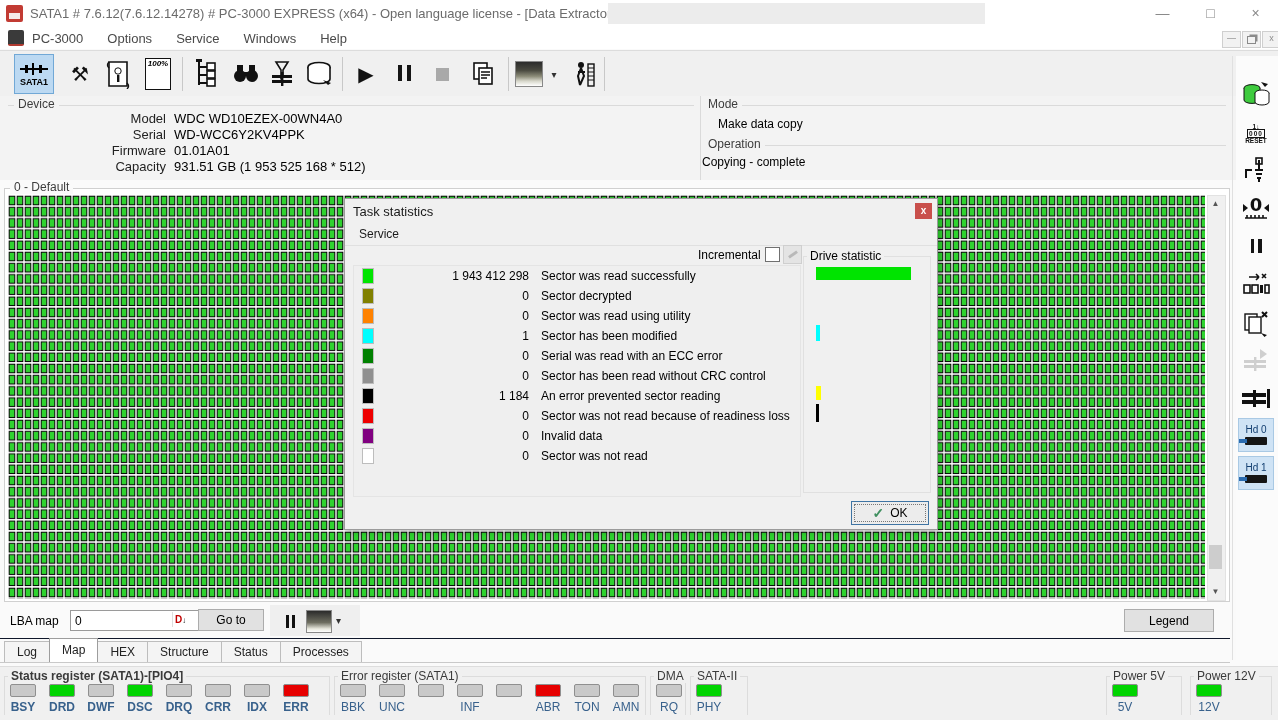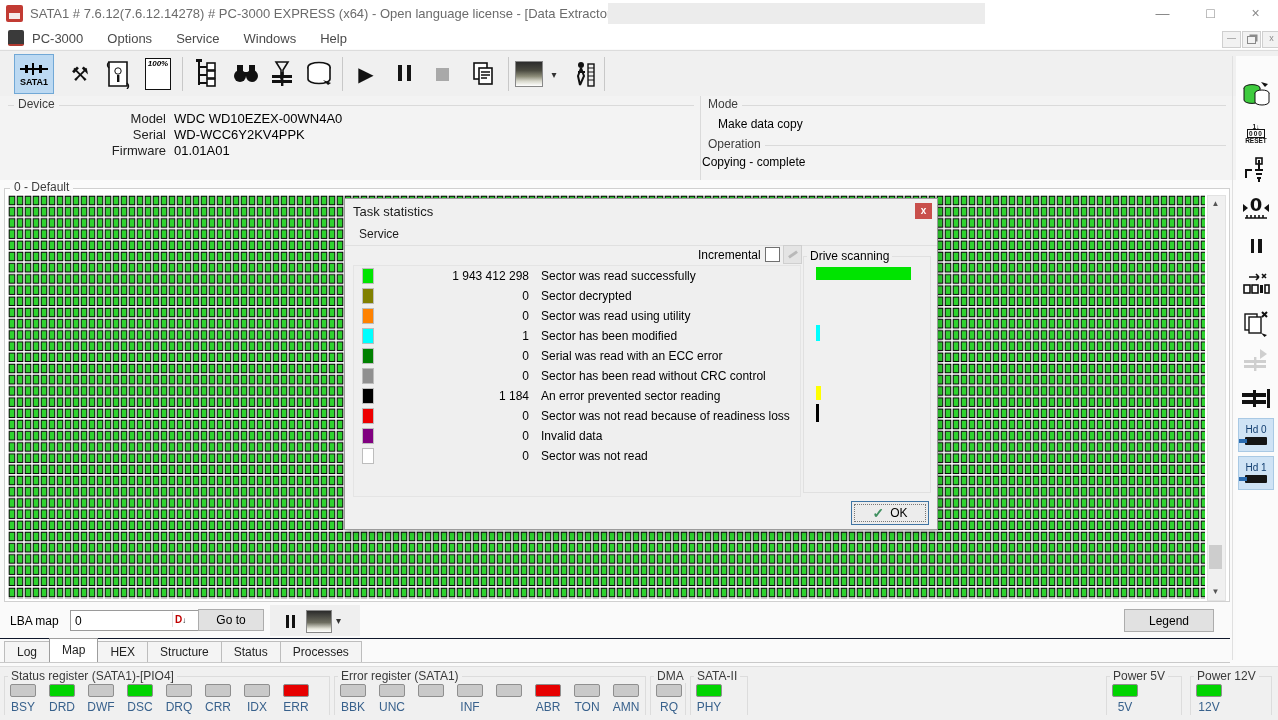--- a/index.html
+++ b/index.html
@@ -93,21 +93,21 @@
   .tab.active{height:23px;line-height:23px;background:#ffffff;border-color:#9d9d9d;position:relative;z-index:2;}
   
   .statusbar{position:absolute;left:0;top:666px;width:1278px;height:54px;background:#f0f0f0;border-top:1px solid #dddddd;}
   .sb-group{position:absolute;top:2px;height:48px;}
   .sb-frame{position:absolute;left:0;right:0;top:7px;bottom:2px;border:1px solid #dcdcdc;border-bottom:none;}
   .sb-title{position:absolute;left:4px;top:0;background:#f0f0f0;padding:0 3px;font-size:12px;color:#3a3a3a;white-space:nowrap;z-index:2;}
   .sb-leds{position:absolute;left:6px;top:15px;display:flex;gap:13px;}
   .led-cell{width:26px;display:flex;flex-direction:column;align-items:center;}
   .led{width:24px;height:11px;border:1px solid #8f8f8f;border-radius:2px;background:#c9c9c9;}
   .led-label{margin-top:3px;font-size:12px;color:#38618c;}
-  #sbg0{left:4px;width:326px;}  #sbg1{left:334px;width:312px;}
+  #sbg0{left:4px;width:326px;font-weight:bold;}  #sbg1{left:334px;width:312px;}
   #sbg2{left:650px;width:36px;} #sbg3{left:690px;width:58px;}
   #sbg4{left:1106px;width:76px;}#sbg5{left:1190px;width:82px;}
   
   .side-sep{position:absolute;left:1232px;top:56px;width:1px;height:604px;background:#e0e0e0;}
   .side-toolbar{position:absolute;left:1236px;top:56px;width:42px;height:604px;background:#fbfbfb;}
   .side-btn{position:absolute;left:2px;width:36px;height:34px;display:flex;align-items:center;justify-content:center;background:transparent;border:none;padding:0;}
   .side-btn.hd{background:#cfe3f5;border:1px solid #a9c9e4;flex-direction:column;font-size:10px;color:#16457c;}
   .hd-label{font-size:10px;color:#123e70;line-height:10px;}
   .hd-glyph{width:22px;height:8px;background:#151515;border-radius:1px;position:relative;margin-top:2px;}
   .hd-glyph:before{content:"";position:absolute;left:-6px;top:2px;width:8px;height:4px;background:#2b6cb0;}
@@ -249,20 +249,24 @@
             <span class="dev-value">WDC WD10EZEX-00WN4A0</span>
           </div>
           <div class="dev-row">
             <span class="dev-label">Serial</span>
             <span class="dev-value">WD-WCC6Y2KV4PPK</span>
           </div>
           <div class="dev-row">
             <span class="dev-label">Firmware</span>
             <span class="dev-value">01.01A01</span>
           </div>
+          <div class="dev-row">
+            <span class="dev-label">Capacity</span>
+            <span class="dev-value">931.51 GB (1 953 525 168 * 512)</span>
+          </div>
         </div>
     </div>
     <div class="vdiv"></div>
     <div class="mode-grp">
       <span class="grp-head grp-title" style="left:-2px">Mode</span>
       <span class="grp-line"></span>
       <span class="mode-value">Make data copy</span>
     </div>
     <div class="oper-grp">
       <span class="grp-head grp-title" style="left:-2px">Operation</span>
@@ -349,21 +353,21 @@
           <span class="stat-label">Invalid data</span>
         </div>
         <div class="stat-row">
           <span class="swatch" style="background: rgb(255, 255, 255);"></span>
           <span class="stat-count">0</span>
           <span class="stat-label">Sector was not read</span>
         </div>
       </div>
     <div class="drive-grp">
       <div class="drive-frame"></div>
-      <span class="drive-head">Drive scanning</span>
+      <span class="drive-head">Drive statistic</span>
       <div id="drive-bars">
           <div class="dbar" style="top: 17.5px; width: 95px; height: 13px; background: rgb(0, 228, 0);"></div>
           <div class="dbar" style="top: 76px; width: 4px; height: 16px; background: rgb(0, 255, 255);"></div>
           <div class="dbar" style="top: 137px; width: 5px; height: 14px; background: rgb(255, 255, 0);"></div>
           <div class="dbar" style="top: 155px; width: 3px; height: 18px; background: rgb(0, 0, 0);"></div>
         </div>
     </div>
     <button class="ok-btn">
       <span class="ok-check">✓</span>
       <span>OK</span>

